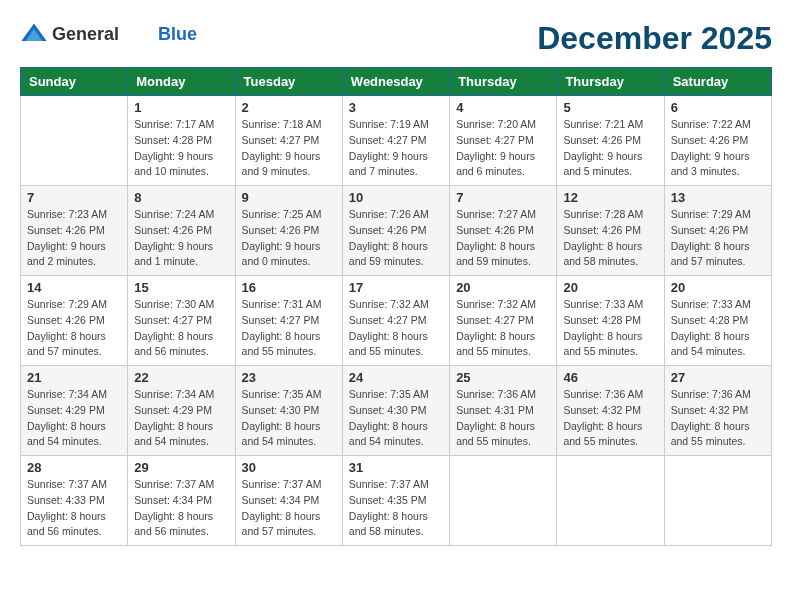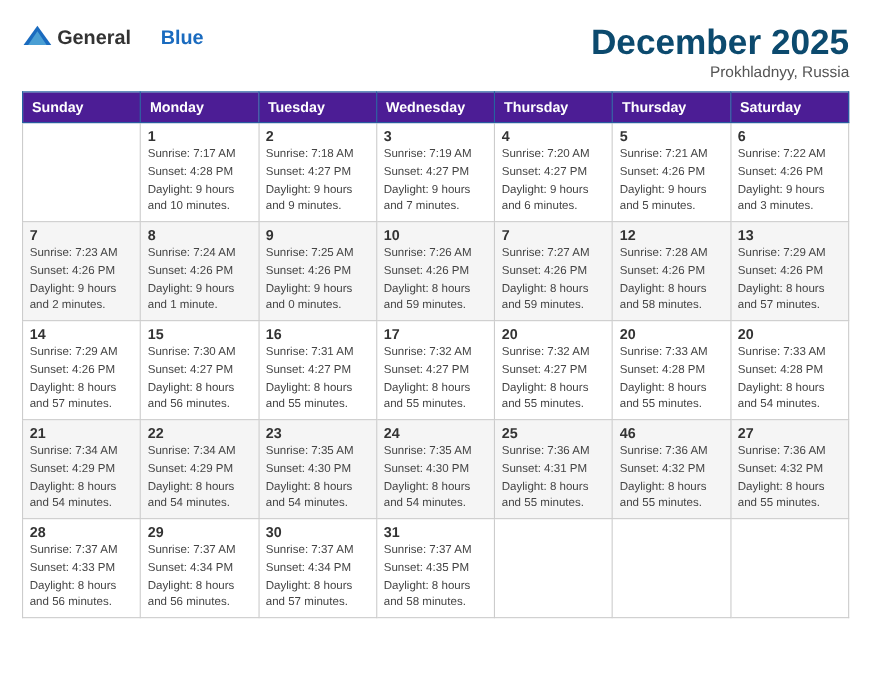--- a/index.html
+++ b/index.html
@@ -47,21 +47,21 @@
     .location {
       font-size: 14px;
       color: #555;
     }
     .calendar {
       width: 100%;
       border-collapse: collapse;
       border: 1px solid #ccc;
     }
     .calendar th {
-      background-color: #4c1d95;
+      background-color: #15803d;
       color: #fff;
       text-align: left;
       padding: 6px 8px;
       font-size: 13px;
       border: 1px solid #2563a0;
     }
     .calendar td {
       vertical-align: top;
       padding: 4px 6px;
       border: 1px solid #ccc;
@@ -92,29 +92,28 @@
 </head>
 <body>
 
 <div class="header">
   <div class="logo">
     <svg class="logo-icon" viewBox="0 0 40 40" xmlns="http://www.w3.org/2000/svg">
       <polygon points="20,5 38,30 2,30" fill="#1a6bbf"></polygon>
       <polygon points="20,12 32,30 8,30" fill="#4a9fd4"></polygon>
     </svg>
     <div>
-      <div style="display:flex; gap:0px;">
+      <div style="display:flex; gap:12px;">
         <span class="logo-text-general">General</span>
         <span class="logo-text-blue">Blue</span>
       </div>
     </div>
   </div>
   <div class="title-area">
     <div class="month-title">December 2025</div>
-    <div class="location">Prokhladnyy, Russia</div>
   </div>
 </div>
 
 <table class="calendar">
   <thead>
     <tr>
     <th>Sunday</th>
         <th>Monday</th>
         <th>Tuesday</th>
         <th>Wednesday</th>

